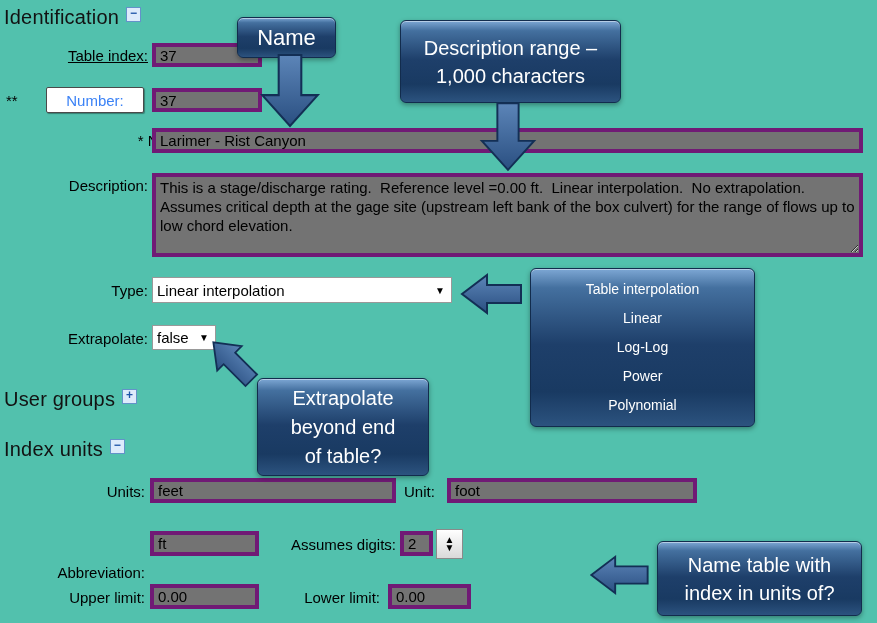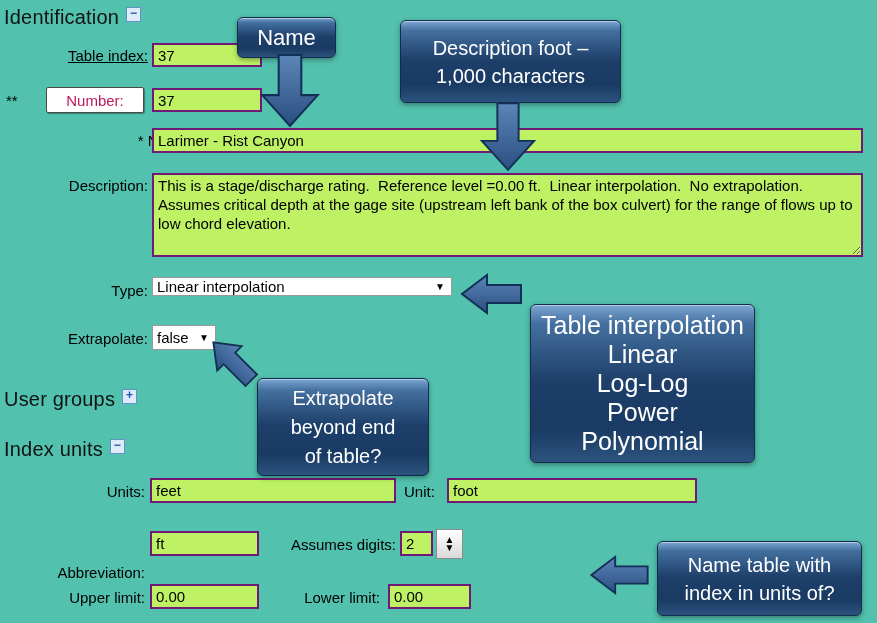--- a/index.html
+++ b/index.html
@@ -18,38 +18,38 @@
     display:inline-block;width:13px;height:13px;
     background:#ddebfb;border:1px solid #6392c9;color:#1f55a8;
     font-size:12px;line-height:11px;text-align:center;font-weight:bold;
     vertical-align:7px;margin-left:7px;cursor:pointer;
   }
 
   .lbl{position:absolute;font-size:15px;color:#000;text-align:right;white-space:nowrap;}
 
   .input{
     position:absolute;box-sizing:border-box;
-    border:2px solid #701a75;background:#bef264;color:#000;
+    border:4px solid #701a75;background:#737373;color:#000;
     font-family:"Liberation Sans", sans-serif;font-size:15px;
     padding:2px 4px;margin:0;
   }
   textarea.input{resize:both;line-height:19px;padding:1px 4px;}
 
   .selectbox{
     position:absolute;box-sizing:border-box;
     border:1px solid #999;background:#fff;color:#000;
     font-size:15px;display:flex;align-items:center;
     justify-content:space-between;padding:0 6px 0 4px;cursor:pointer;
   }
   .selectbox .caret{font-size:10px;color:#000;margin-left:6px;}
 
   .btn{
     position:absolute;box-sizing:border-box;
     background:#fff;border:1px solid #4a4a4a;border-radius:2px;
-    font-size:15px;color:#be185d;display:flex;align-items:center;justify-content:center;
+    font-size:15px;color:#3b82f6;display:flex;align-items:center;justify-content:center;
     box-shadow:1px 1px 1px rgba(0,0,0,0.35);cursor:pointer;
   }
 
   .spinner{
     position:absolute;box-sizing:border-box;
     border:1px solid #8a8a8a;background:linear-gradient(#ffffff,#d9d9d9);
     display:flex;flex-direction:column;align-items:center;justify-content:center;
     cursor:pointer;
   }
   .spinner span{font-size:10px;line-height:8px;color:#000;}
@@ -83,21 +83,21 @@
   <div class="btn" style="left:46px;top:87px;width:98px;height:26px;">Number:</div>
   <input class="input" style="left: 152px; top: 88px; width: 110px; height: 24px;" value="37">
 
   <div class="lbl" style="left:0;top:132px;width:148px;margin-left:44px;">* Name:</div>
   <input class="input" style="left: 152px; top: 128px; width: 711px; height: 25px;" value="Larimer - Rist Canyon">
 
   <div class="lbl" style="left:0;top:177px;width:148px;">Description:</div>
   <textarea class="input" style="left: 152px; top: 173px; width: 711px; height: 84px;">This is a stage/discharge rating.  Reference level =0.00 ft.  Linear interpolation.  No extrapolation.  Assumes critical depth at the gage site (upstream left bank of the box culvert) for the range of flows up to low chord elevation.</textarea>
 
   <div class="lbl" style="left:0;top:282px;width:148px;">Type:</div>
-  <div class="selectbox" style="left:152px;top:277px;width:300px;height:19px;gap:33px;">
+  <div class="selectbox" style="left:152px;top:277px;width:300px;height:26px;gap:33px;">
     <span>Linear interpolation</span>
     <span class="caret">▼</span>
   </div>
 
   <div class="lbl" style="left:0;top:330px;width:148px;">Extrapolate:</div>
   <div class="selectbox" style="left:152px;top:325px;width:64px;height:25px;">
     <span>false</span>
     <span class="caret">▼</span>
   </div>
 
@@ -126,25 +126,25 @@
   <div class="lbl" style="left:0;top:589px;width:145px;">Upper limit:</div>
   <input class="input" style="left: 150px; top: 584px; width: 109px; height: 25px;" value="0.00">
   <div class="lbl" style="left:268px;top:589px;width:112px;">Lower limit:</div>
   <input class="input" style="left: 388px; top: 584px; width: 83px; height: 25px;" value="0.00">
 
   <div class="callout" style="left:237px;top:17px;width:97px;height:39px;font-size:22px;text-align:center;">
     <div class="callout-text">Name</div>
   </div>
 
   <div class="callout" style="left:400px;top:20px;width:219px;height:81px;font-size:20px;line-height:28px;">
-    <div class="callout-text">Description foot –
+    <div class="callout-text">Description range –
 1,000 characters</div>
   </div>
 
-  <div class="callout" style="left:530px;top:268px;width:223px;height:157px;font-size:25px;line-height:29px;margin-top:36px;">
+  <div class="callout" style="left:530px;top:268px;width:223px;height:157px;font-size:14px;line-height:29px;">
     <div class="callout-text">Table interpolation
 Linear
 Log-Log
 Power
 Polynomial</div>
   </div>
 
   <div class="callout" style="left:257px;top:378px;width:170px;height:96px;font-size:20px;line-height:29px;">
     <div class="callout-text">Extrapolate
 beyond end

